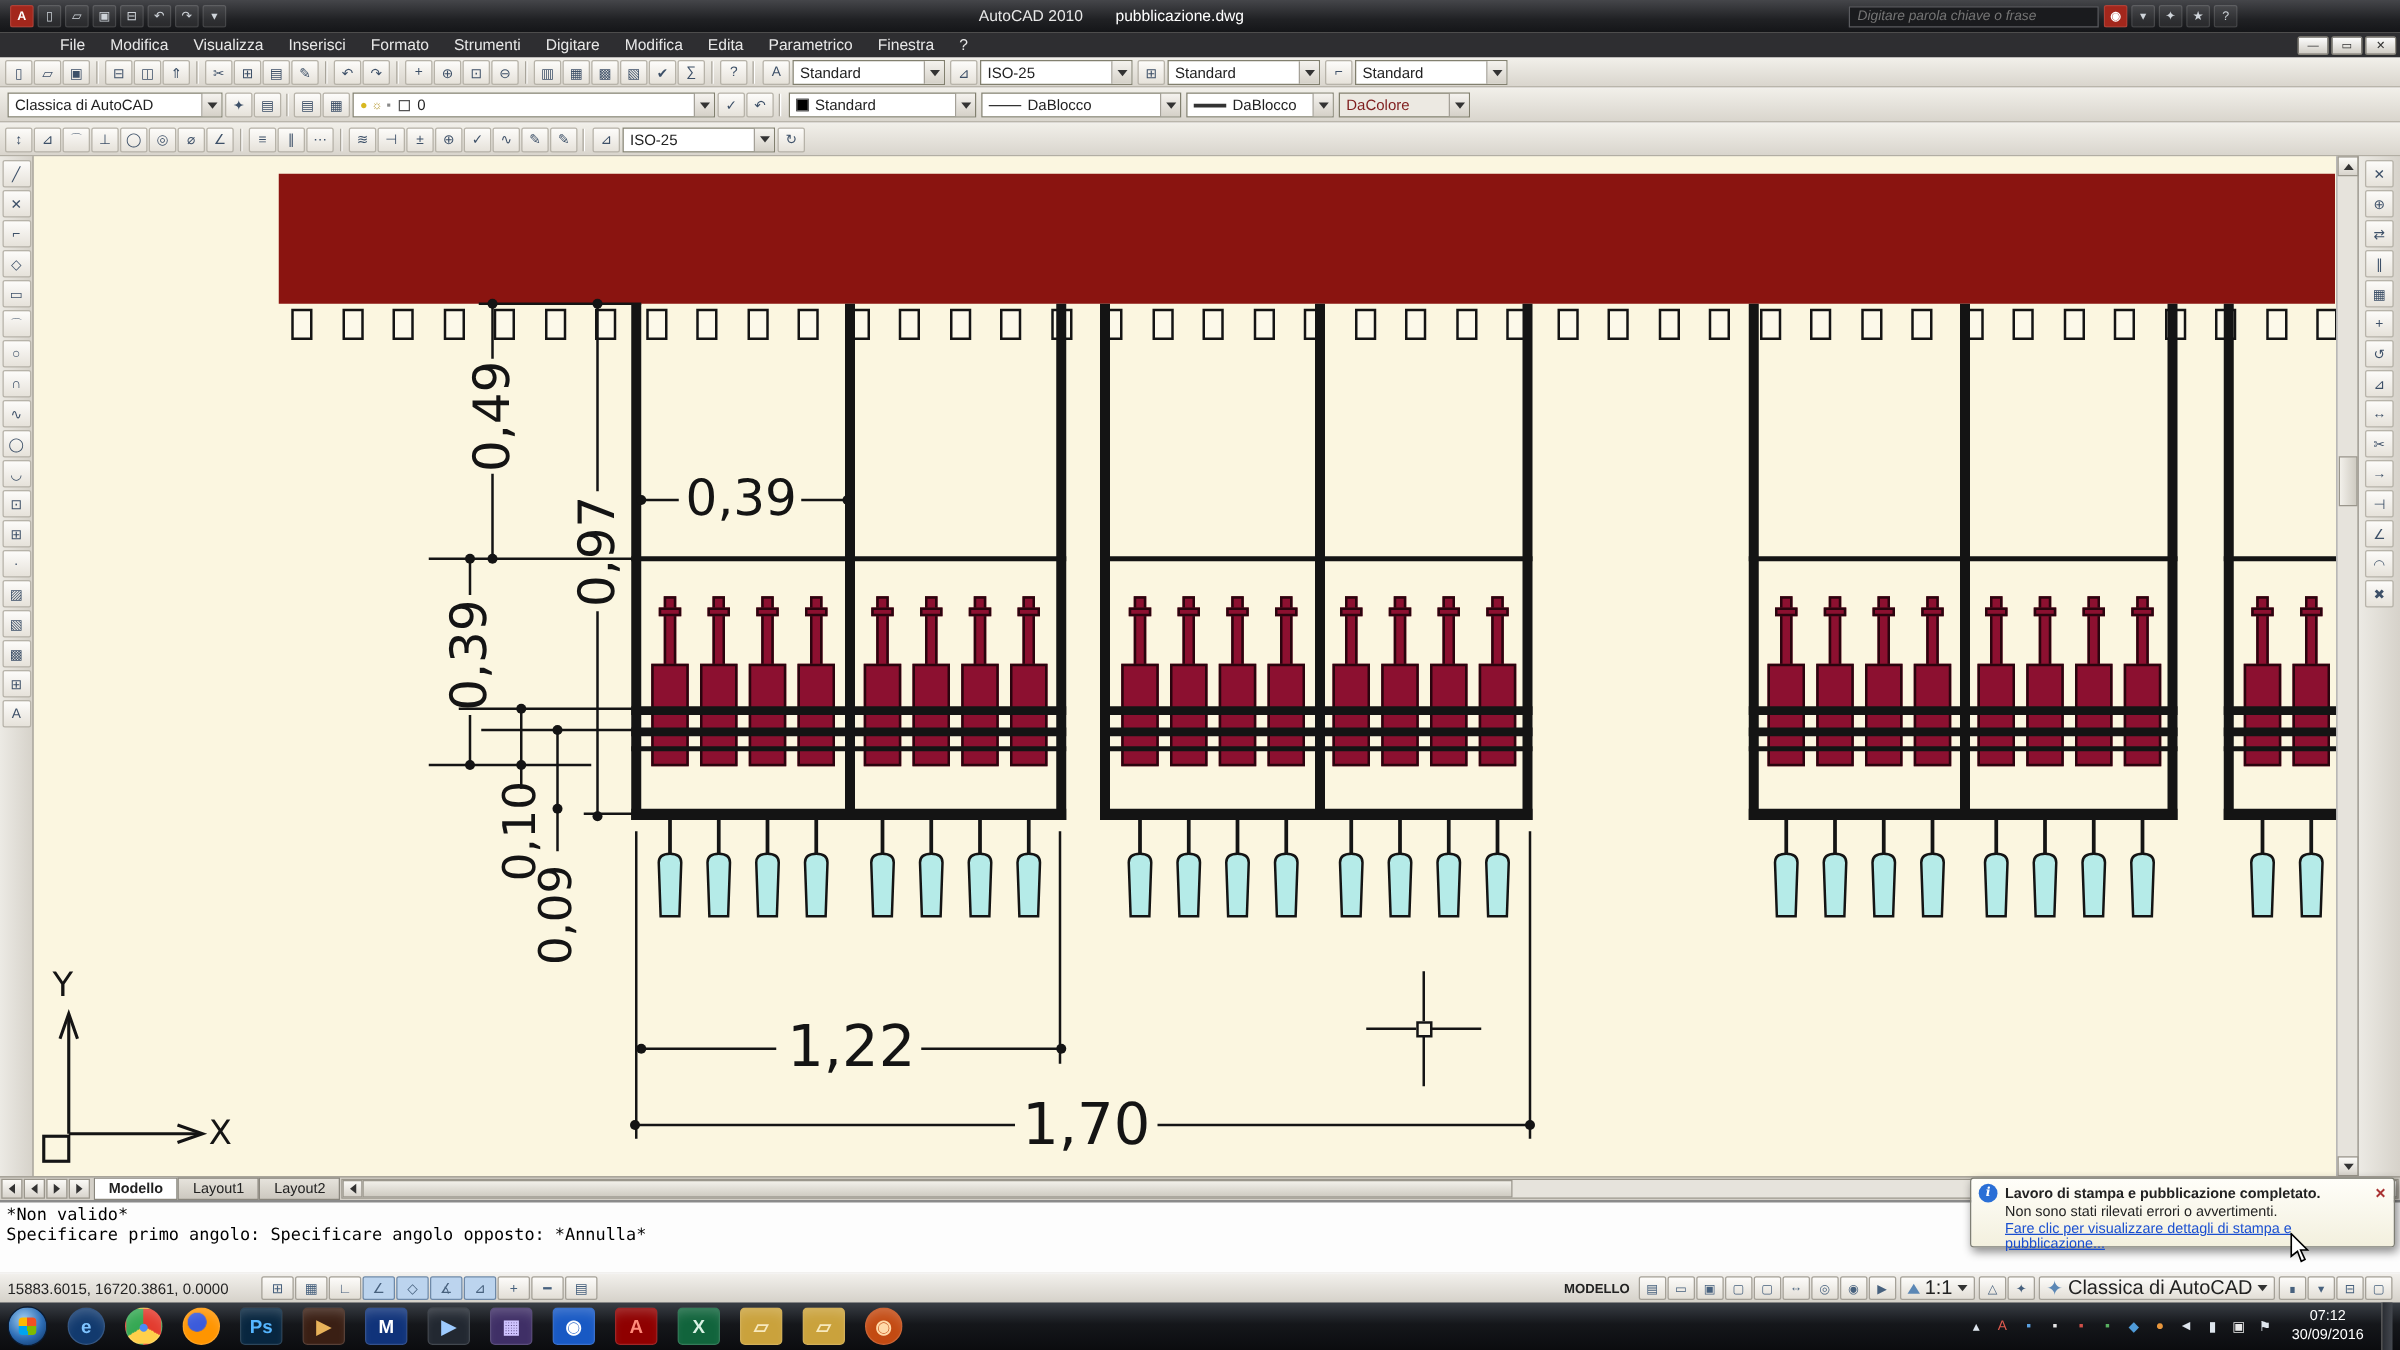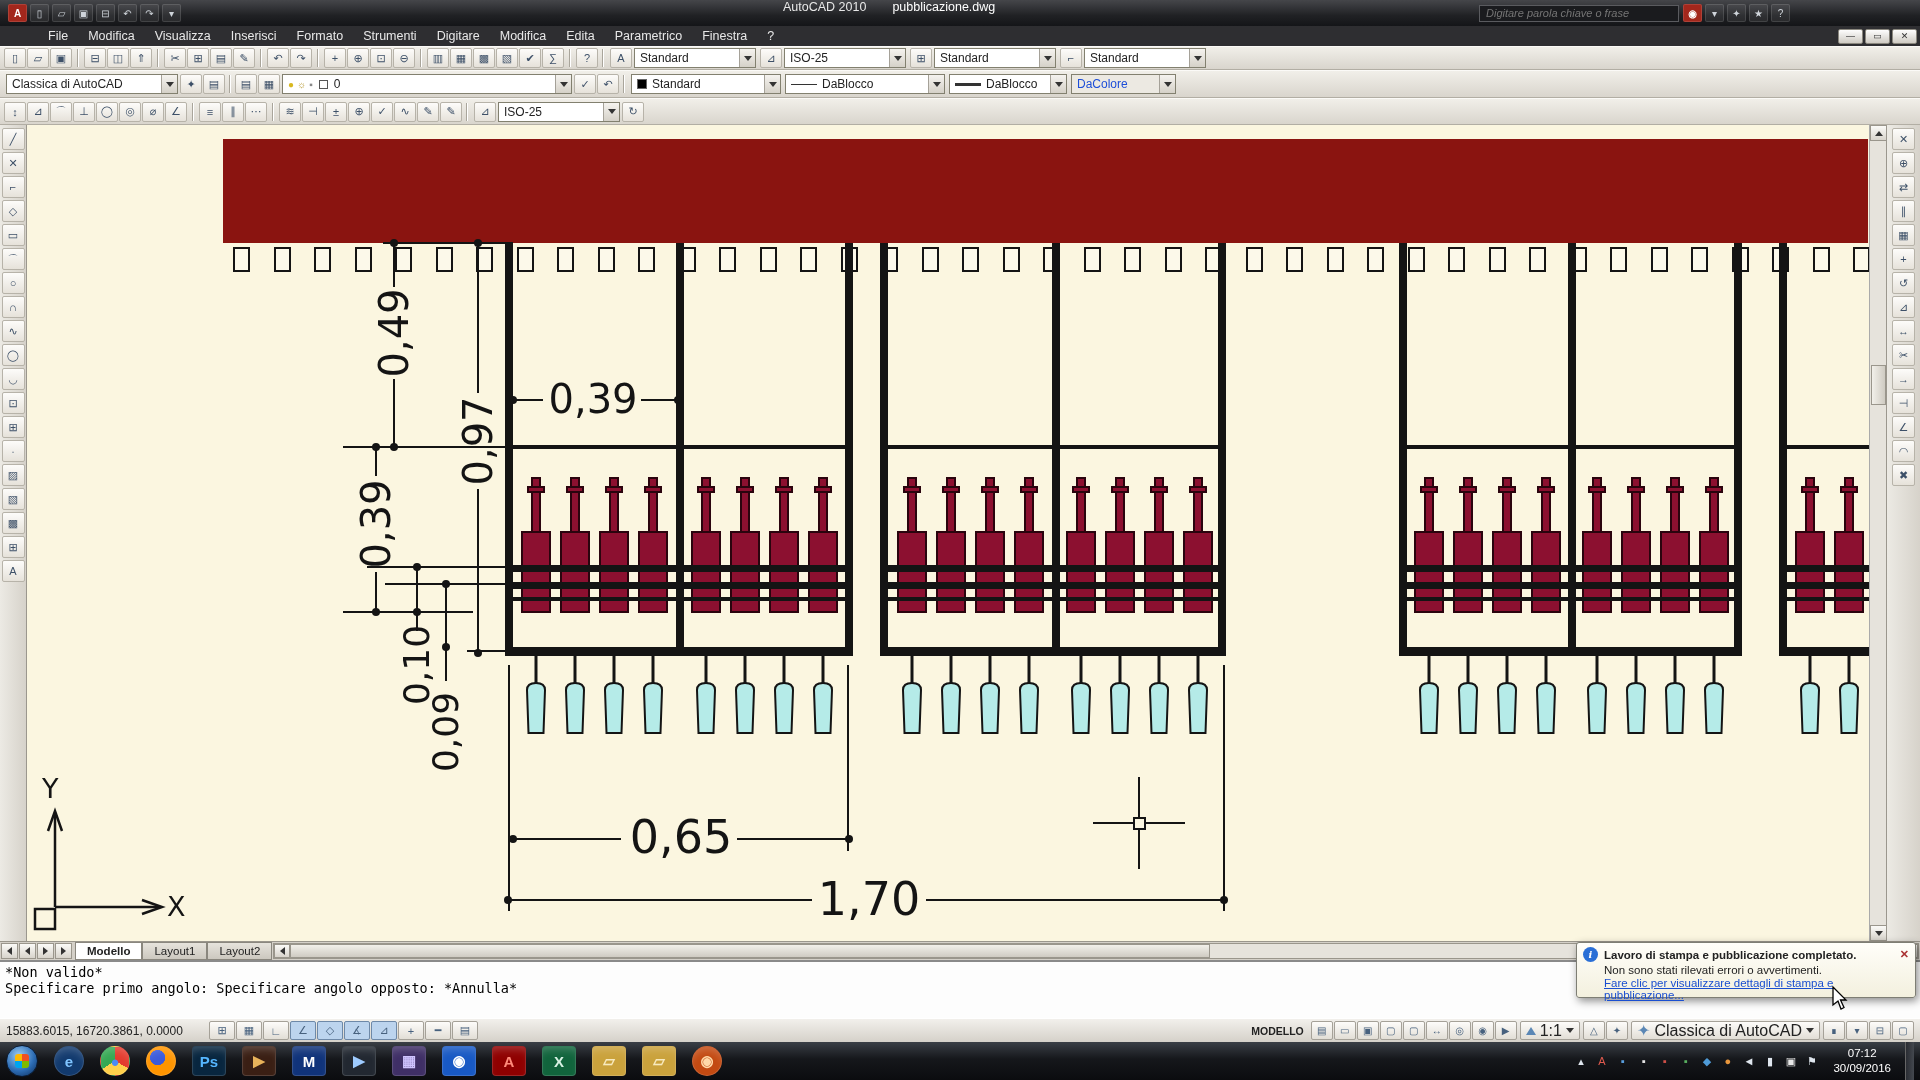--- a/index.html
+++ b/index.html
@@ -7,21 +7,21 @@
     font-family:"Liberation Sans",sans-serif}
   .root{position:relative;width:1920px;height:1080px;background:#c8c4bc}
 
   
   .titlebar{position:absolute;left:0;top:0;width:1920px;height:26px;
     background:linear-gradient(#45464a,#202124 60%,#141518);display:flex;align-items:center;color:#ddd}
   .qat{display:flex;align-items:center;gap:3px;margin-left:8px}
   .qbtn{width:19px;height:18px;background:rgba(255,255,255,.07);border:1px solid rgba(255,255,255,.12);
     border-radius:2px;color:#cfd4da;font-size:10px;display:flex;align-items:center;justify-content:center}
   .qbtn:first-child{background:#a3271c;color:#fff;font-weight:bold}
-  .title-center{position:absolute;left:783px;top:0;height:26px;display:flex;gap:26px;
+  .title-center{position:absolute;left:783px;top:0;height:26px;display:flex;align-items:center;gap:26px;
     font-size:12.5px;color:#e8e8e8}
   .title-center .doc{color:#fff}
   .infocenter{margin-left:auto;display:flex;align-items:center;gap:4px;margin-right:130px}
   .ic-input{width:200px;height:17px;background:#1a1b1e;border:1px solid #5a5b5f;color:#9a9a9a;
     font-size:11px;font-style:italic;padding:0 6px;font-family:"Liberation Sans",sans-serif}
   .ic-icons{display:flex;gap:3px}
 
   
   .menubar{position:absolute;left:0;top:26px;width:1920px;height:20px;background:#2e2e31;
     display:flex;align-items:center;color:#e8e8e8;font-size:12.5px;padding-left:38px}
@@ -45,21 +45,21 @@
   .dd-arrow{margin-left:auto;width:16px;height:100%;background:linear-gradient(#f5f3ef,#d5d1c8);
     border-left:1px solid #a5a198;display:flex;align-items:center;justify-content:center}
   .arr-down{width:0;height:0;border-left:4px solid transparent;border-right:4px solid transparent;border-top:5px solid #333}
   .arr-up{width:0;height:0;border-left:4px solid transparent;border-right:4px solid transparent;border-bottom:5px solid #333}
   .arr-left{width:0;height:0;border-top:4px solid transparent;border-bottom:4px solid transparent;border-right:5px solid #333}
   .arr-right{width:0;height:0;border-top:4px solid transparent;border-bottom:4px solid transparent;border-left:5px solid #333}
   .ddgroup{display:flex;align-items:center;margin-left:2px}
   .styles-row{display:flex;align-items:center}
   .sw{width:10px;height:10px;background:#000;border:1px solid #666;margin-right:5px}
   .lt-line{width:26px;border-top:1px solid #333;margin-right:5px}
-  .dd.disabled{background:#ece9e2;color:#1d4ed8}
+  .dd.disabled{background:#ece9e2;color:#7f1d1d}
   .li-row{display:flex;align-items:center;gap:3px;margin-right:6px}
   .li{font-size:10px;display:flex;align-items:center}
   .li-swatch{width:9px;height:9px;background:#fff;border:1px solid #555}
 
   
   .vpal{position:absolute;top:125px;height:816px;background:linear-gradient(90deg,#eceae4,#d6d2ca);
     display:flex;flex-direction:column;align-items:center;gap:2px;padding-top:3px}
   .vpal-left{left:0;width:27px;border-right:1px solid #9b978e}
   .vpal-right{left:1886px;width:34px;border-left:1px solid #9b978e}
   .vbtn{width:23px;height:22px;background:linear-gradient(#fdfcfa,#e6e2da);border:1px solid #b7b3a9;
@@ -947,21 +947,21 @@
       <div class="ddot" style="left: 482px; top: 710px;"></div>
       <div class="ddot" style="left: 818px; top: 710px;"></div>
       <div class="ddot" style="left: 477px; top: 771px;"></div>
       <div class="ddot" style="left: 1193px; top: 771px;"></div>
       <div class="dlabel" style="left: 307px; top: 182px; width: 120px; height: 52px; line-height: 52px; font-size: 40px; transform: rotate(-90deg);">0,49</div>
       <div class="dlabel" style="left: 391px; top: 290px; width: 120px; height: 52px; line-height: 52px; font-size: 40px; transform: rotate(-90deg);">0,97</div>
       <div class="dlabel" style="left: 506px; top: 248px; width: 120px; height: 52px; line-height: 52px; font-size: 40px;">0,39</div>
       <div class="dlabel" style="left: 289px; top: 373px; width: 120px; height: 52px; line-height: 52px; font-size: 40px; transform: rotate(-90deg);">0,39</div>
       <div class="dlabel" style="left: 330px; top: 514px; width: 120px; height: 52px; line-height: 52px; font-size: 36px; transform: rotate(-90deg);">0,10</div>
       <div class="dlabel" style="left: 359px; top: 581px; width: 120px; height: 52px; line-height: 52px; font-size: 36px; transform: rotate(-90deg);">0,09</div>
-      <div class="dlabel" style="left: 594px; top: 686px; width: 120px; height: 52px; line-height: 52px; font-size: 46px;">0,65</div>
+      <div class="dlabel" style="left: 594px; top: 686px; width: 120px; height: 52px; line-height: 52px; font-size: 46px;">1,22</div>
       <div class="dlabel" style="left: 782px; top: 748px; width: 120px; height: 52px; line-height: 52px; font-size: 46px;">1,70</div>
       <div class="dseg" style="left: 1066px; top: 697px; width: 40px; height: 2px;"></div>
       <div class="dseg" style="left: 1118px; top: 697px; width: 40px; height: 2px;"></div>
       <div class="dseg" style="left: 1111px; top: 652px; width: 2px; height: 40px;"></div>
       <div class="dseg" style="left: 1111px; top: 704px; width: 2px; height: 40px;"></div>
       <div class="chbox" style="left: 1106px; top: 692px; width: 13px; height: 13px;"></div>
     </div>
 
   <div class="vscroll">
     <div class="sbbtn">

